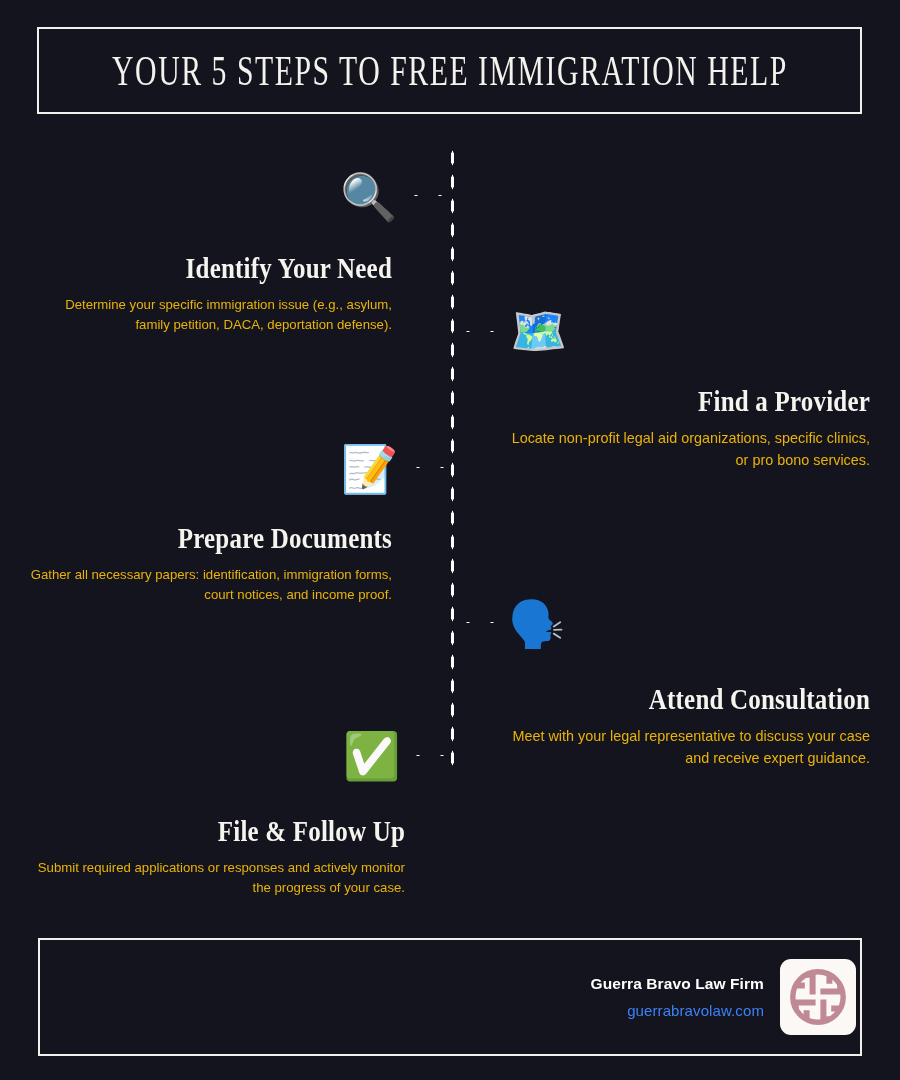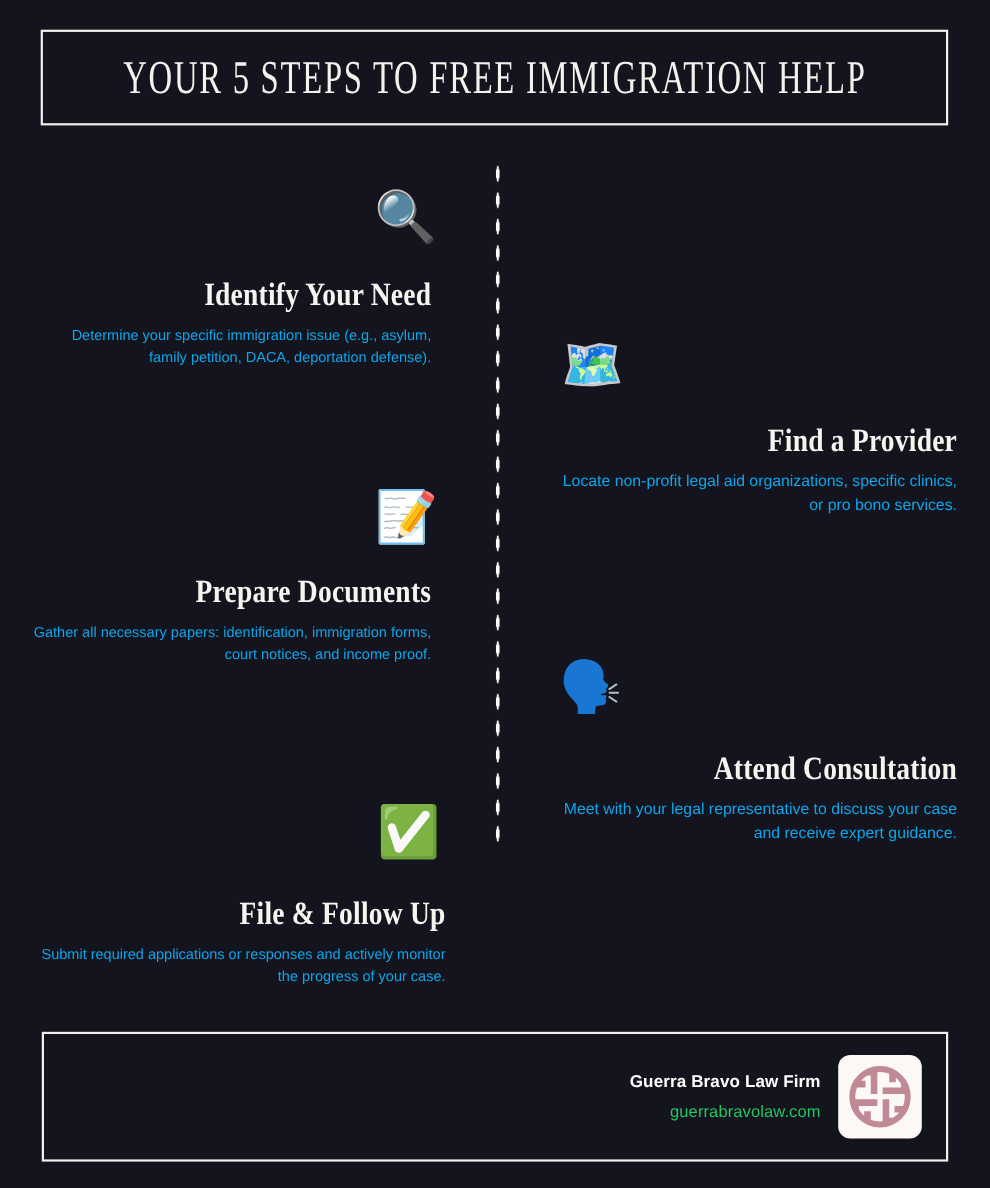--- a/index.html
+++ b/index.html
@@ -81,21 +81,21 @@
     transform-origin:inherit;
     margin-bottom:12px;
     white-space:nowrap;
   }
   .step.left  .step-heading { transform-origin:right center; }
   .step.right .step-heading { transform-origin:left center; }
 
   .step-body {
     font-size:13.2px;
     line-height:1.48;
-    color:#0ea5e9;
+    color:#eab308;
   }
   .step.right .step-body { font-size:14.4px; line-height:1.5; }
 
   
   #step-1 { left:30px;  top:255px; width:362px; }
   #step-2 { left:508px; top:388px; width:362px; }
   #step-3 { left:30px;  top:525px; width:362px;text-align:right; }
   #step-4 { left:508px; top:686px; width:362px; }
   #step-5 { left:30px;  top:818px; width:375px; }
 
@@ -111,37 +111,37 @@
   #branch-4 { left:456px; top:620px; width:50px; }
   #branch-5 { left:406px; top:753px; width:48px; }
 
   
   #footer-box {
     position:absolute;
     left:38px; top:938px;
     width:824px; height:118px;
     border:2px solid #f2f0ea;
     display:flex; align-items:center; justify-content:flex-end;
-    padding-right:22px;
+    padding-right:4px;
   }
   #footer-textcol {
     text-align:right;
     margin-right:16px;
   }
   #footer-firm {
     font-size:15.5px;
     font-weight:700;
     color:#ffffff;
     letter-spacing:0.1px;
     margin-bottom:9px;
   }
   #footer-url {
     font-size:15px;
     font-weight:400;
-    color:#22c55e;
+    color:#3b82f6;
     letter-spacing:0.1px;
   }
   #footer-logo {
     width:76px; height:76px;
     background:#fbf8f6;
     border-radius:11px;
     display:flex; align-items:center; justify-content:center;
     flex:none;
   }
 </style>

